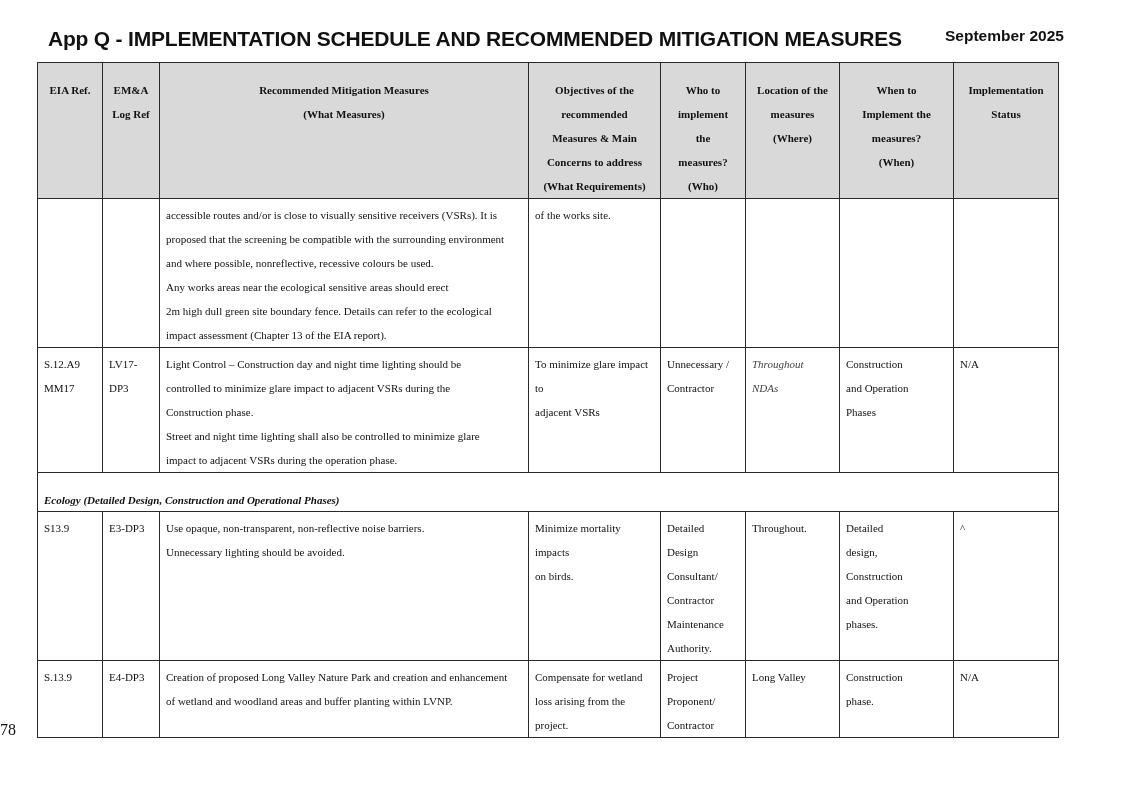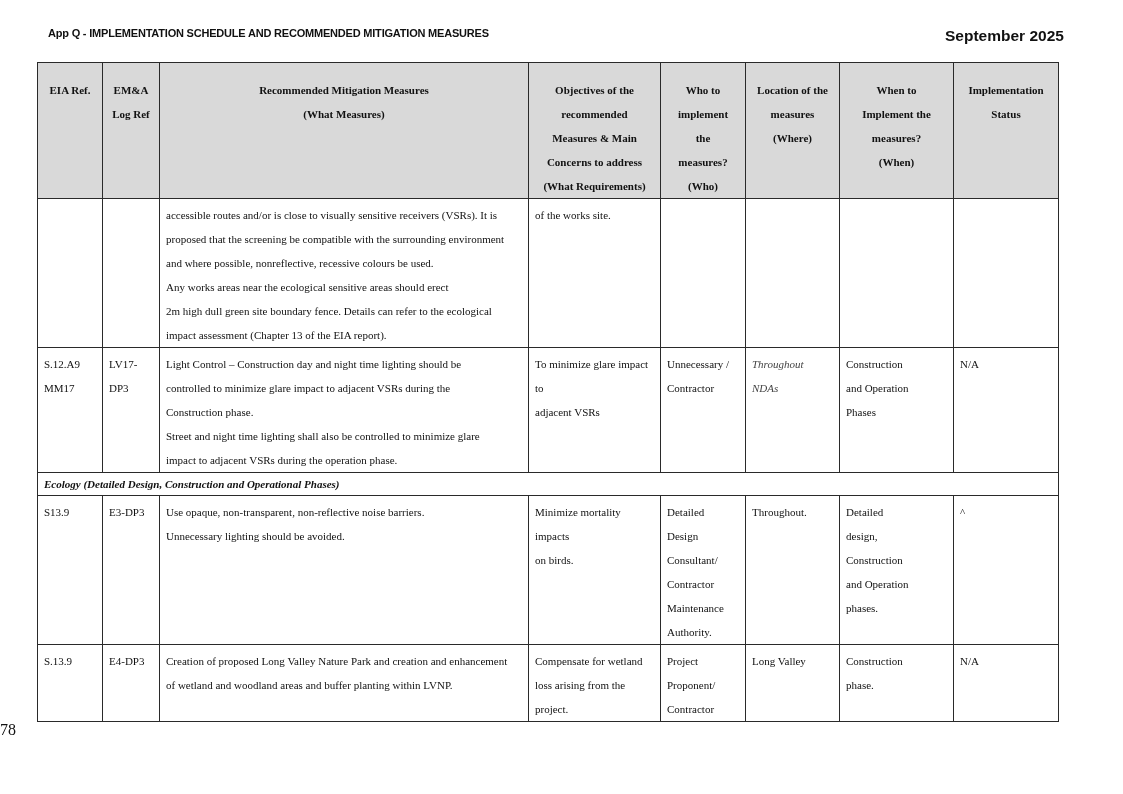--- a/index.html
+++ b/index.html
@@ -1,19 +1,19 @@
 <!DOCTYPE html>
 <html><head>
 <meta charset="utf-8">
 <style>
   html, body { margin: 0; padding: 0; background: #ffffff; }
   body { width: 1123px; height: 794px; position: relative; overflow: hidden; }
   .hdr-title {
     position: absolute; left: 48px; top: 27px;
-    font-family: "Liberation Sans", sans-serif; font-weight: bold; font-size: 11px; color: #111;
+    font-family: "Liberation Sans", sans-serif; font-weight: bold; font-size: 21px; color: #111;
     letter-spacing: -0.2px;
   }
   .hdr-date {
     position: absolute; left: 897px; top: 27px;
     font-family: "Liberation Sans", sans-serif; font-weight: bold; font-size: 15.5px; color: #111; margin-left: 48px;
   }
   table.sched {
     position: absolute; left: 37px; top: 62px;
     border-collapse: collapse; table-layout: fixed;
     width: 1021px;
@@ -30,21 +30,21 @@
     font-weight: bold;
     text-align: center;
     height: 115px;
     padding-top: 15px;
   }
   .line { display: block; white-space: nowrap; }
   .center { text-align: left; }
   .italic { font-style: italic; color: #444; }
   tr.section td {
     font-weight: bold; font-style: italic;
-    padding-top: 0; line-height: 22px; height: 22px;
+    padding-top: 16px; line-height: 22px; height: 22px;
   }
   tr.r1 td { height: 140px; }
   tr.r2 td { height: 119px; }
   tr.r3 td { height: 140px; }
   tr.r4 td { height: 68px; }
   .page-no {
     position: absolute; left: 0; width: 1123px; top: 721px; 
     font-family: "Liberation Serif", serif; font-size: 16px; color: #111;
   }
 </style>

